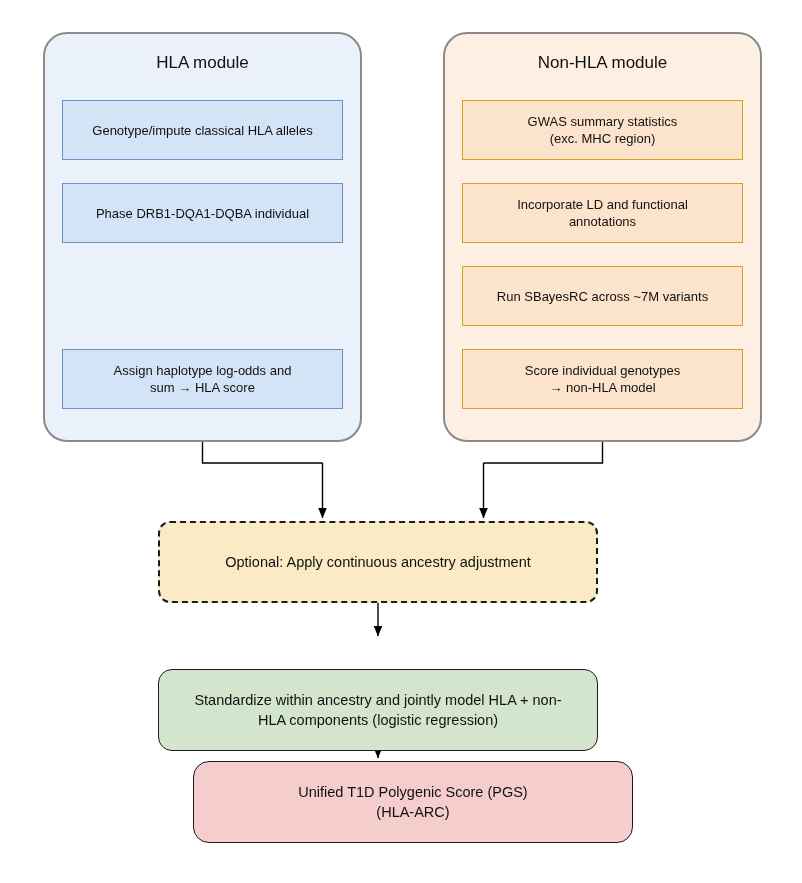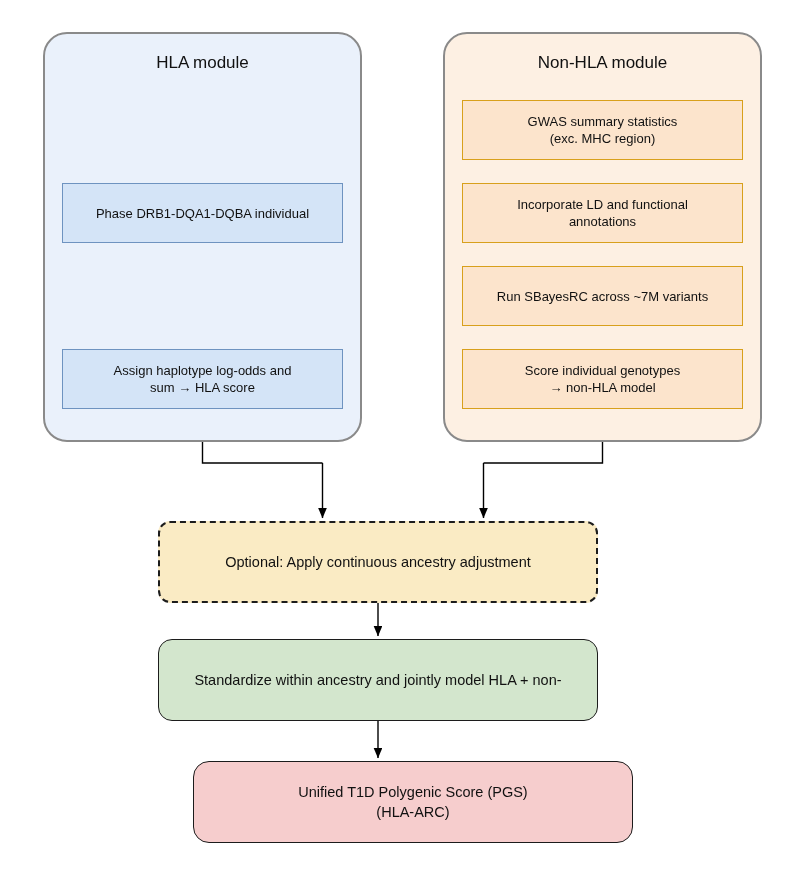--- a/index.html
+++ b/index.html
@@ -107,21 +107,21 @@
   #box-optional {
     top: 521px;
     height: 82px;
     background: #faebc4;
     border: 2px dashed #1c1c1c;
     border-radius: 12px;
     font-size: 14.5px;
     line-height: 19px;
   }
   #box-standardize {
-    top: 639px;
+    top: 669px;
     height: 82px;
     background: #d3e6cd;
     border: 1.6px solid #1c1c1c;
     border-radius: 14px;
     font-size: 14.5px;
     line-height: 20px;
     padding: 0 16px;
   }
   #box-pgs {
     top: 761px;
@@ -169,20 +169,23 @@
 
       <line x1="378" y1="603" x2="378" y2="636"></line>
       <line x1="378" y1="721" x2="378" y2="758"></line>
     </g>
   </svg>
 
   <div class="module" id="module-hla">
     <div class="module-title">HLA module</div>
   </div>
 
+  <div class="step step-blue col-left row1">
+    <span>Genotype/impute classical HLA alleles</span>
+  </div>
   <div class="step step-blue col-left row2">
     <span>Phase DRB1-DQA1-DQBA individual</span>
   </div>
   <div class="step step-blue col-left row4">
     <div>
       <span class="line2">Assign haplotype log-odds and</span>
       <span class="line2">sum → HLA score</span>
     </div>
   </div>
 
@@ -212,20 +215,21 @@
     </div>
   </div>
 
   <div class="wide-box" id="box-optional">
     <span>Optional: Apply continuous ancestry adjustment</span>
   </div>
 
   <div class="wide-box" id="box-standardize">
     <div>
       <span class="line2">Standardize within ancestry and jointly model HLA + non-</span>
+      <span class="line2">HLA components (logistic regression)</span>
     </div>
   </div>
 
   <div class="wide-box" id="box-pgs">
     <div>
       <span class="line2">Unified T1D Polygenic Score (PGS)</span>
       <span class="line2">(HLA-ARC)</span>
     </div>
   </div>
 

